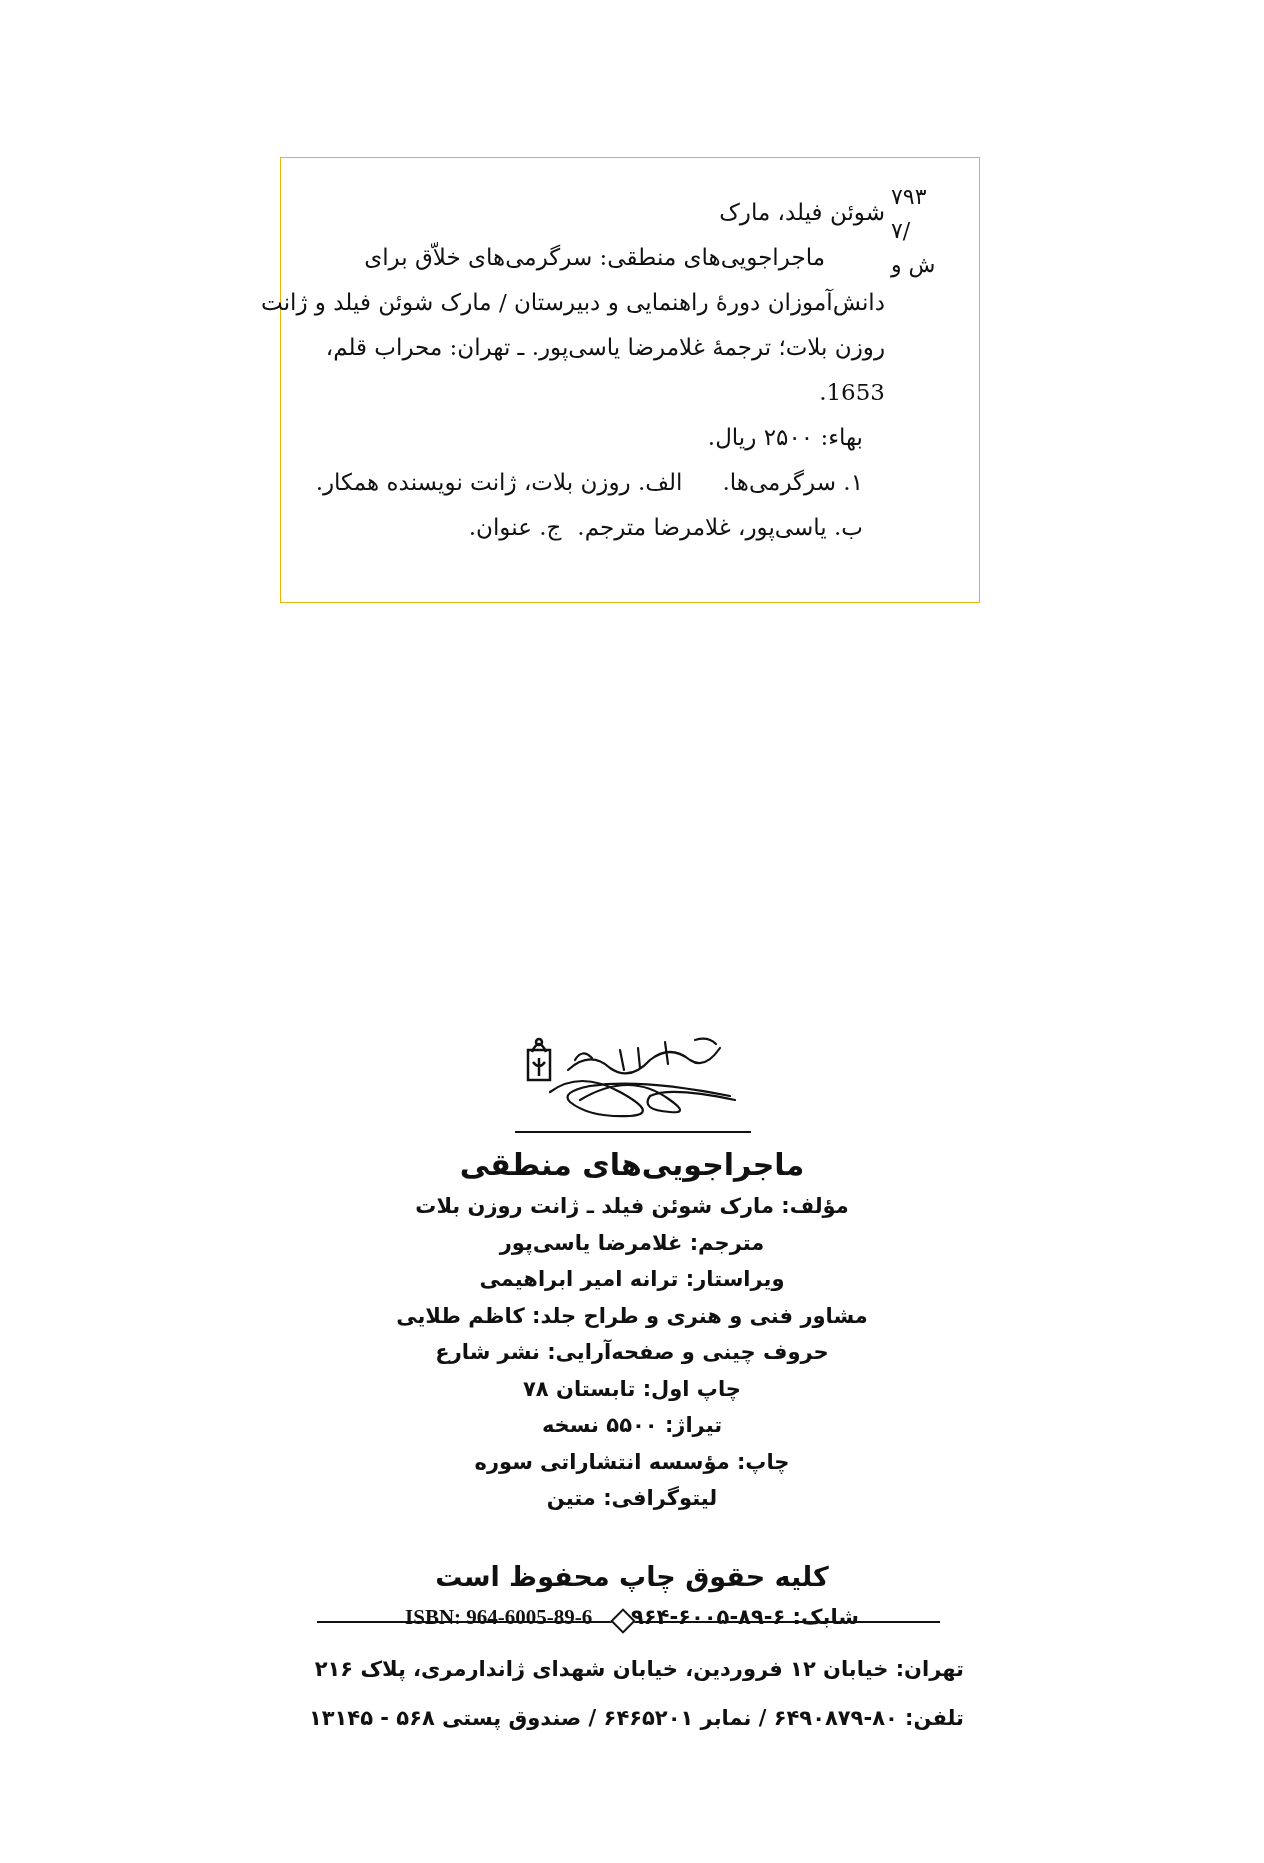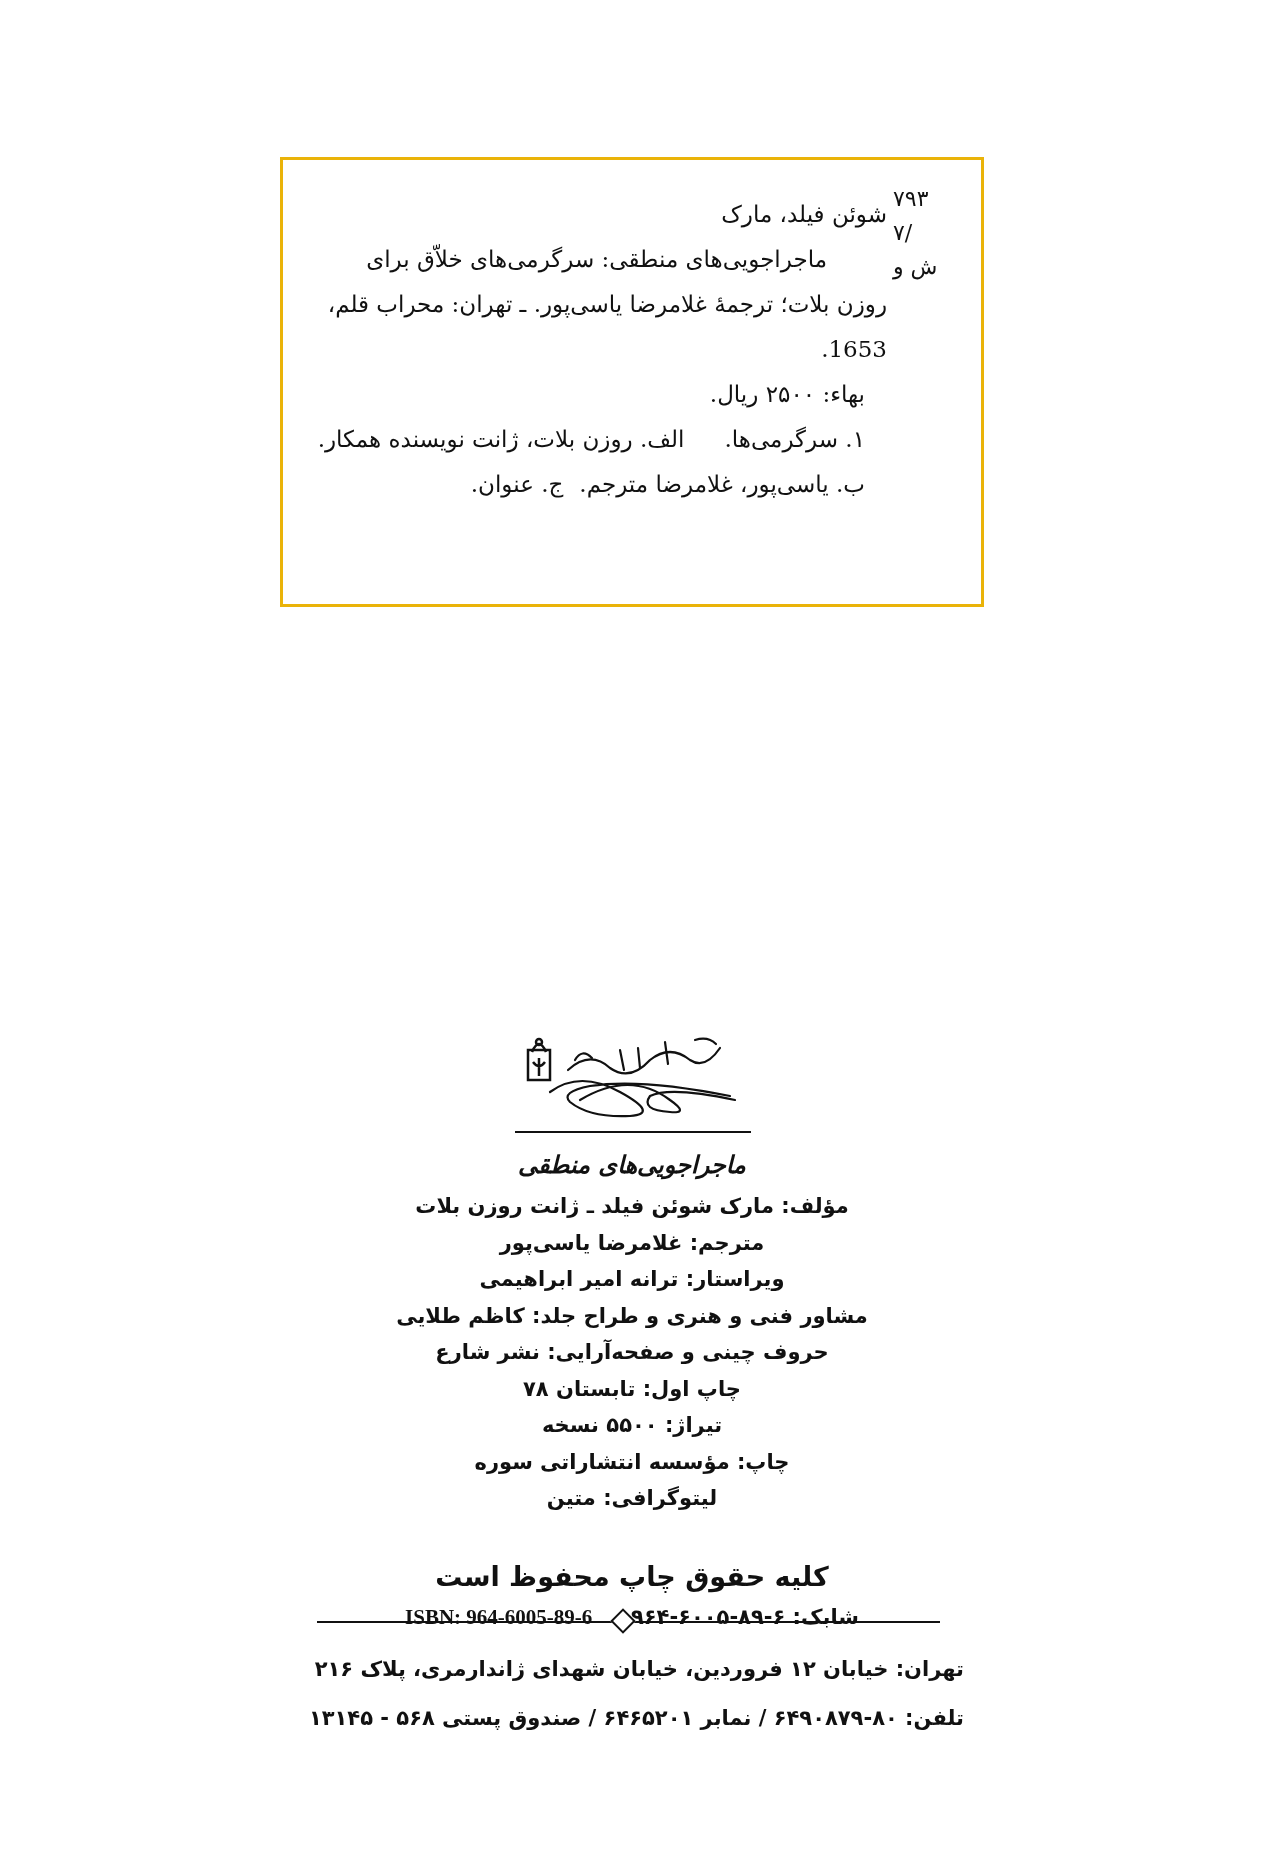--- a/index.html
+++ b/index.html
@@ -2,21 +2,21 @@
 <html><head>
   <meta charset="utf-8">
   <style>
     html, body { margin: 0; padding: 0; background: #ffffff; }
     body {
       width: 1264px; height: 1863px; position: relative; overflow: hidden;
       color: #111; font-family: "DejaVu Sans", sans-serif;
     }
     .cip-box {
       position: absolute; left: 280px; top: 157px; width: 698px; height: 444px;
-      border: 3px solid #eab308; box-sizing: content-box; text-decoration: underline;
+      border: 1px solid #eab308; box-sizing: content-box; text-decoration: underline;
     }
     .callno {
       position: absolute; right: 28px; top: 22px; width: 60px; text-align: left;
       font-family: "DejaVu Serif", serif; font-size: 22px; line-height: 34px;
     }
     .callno div { direction: rtl; text-align: left; }
     .cip-text {
       position: absolute; right: 94px; top: 24px; width: 580px;
       direction: rtl; text-align: justify;
       font-family: "DejaVu Serif", serif; font-size: 23px; line-height: 45px;
@@ -32,21 +32,21 @@
     }
     .logo-rule {
       position: absolute; left: 515px; top: 1131px; width: 236px; height: 0;
       border-top: 2px solid #111;
     }
     .credits {
       position: absolute; left: 300px; top: 1142px; width: 664px;
       direction: rtl; text-align: center;
       font-family: "DejaVu Sans", sans-serif; font-size: 21px; font-weight: bold;
     }
-    .credits .title { font-size: 24px; line-height: 46px; font-weight: 900; font-style: italic; }
+    .credits .title { font-size: 30px; line-height: 46px; font-weight: 900; }
     .credits .row { line-height: 36.5px; }
     .credits .rights { font-size: 27px; line-height: 40px; font-weight: 900; margin-top: 40px; }
     .credits .isbn-row { line-height: 40px; font-size: 21px; }
     .credits .isbn-row .latin { direction: ltr; unicode-bidi: embed; font-family: Liberation Serif, serif; font-weight: bold; text-align: right; }
     .divider {
       position: absolute; left: 317px; top: 1621px; width: 623px; height: 0;
       border-top: 2px solid #111;
     }
     .diamond {
       position: absolute; left: 614px; top: 1612px; width: 14px; height: 14px;
@@ -64,20 +64,21 @@
 
 <div class="cip-box">
   <div class="callno">
     <div>۷۹۳</div>
     <div>/۷</div>
     <div>ش و</div>
   </div>
   <div class="cip-text">
     <span class="line" style="margin-top:8px">شوئن فیلد، مارک</span>
     <span class="line indent">ماجراجویی‌های منطقی: سرگرمی‌های خلاّق برای</span>
+    <span class="line notes">دانش‌آموزان دورهٔ راهنمایی و دبیرستان / مارک شوئن فیلد و ژانت</span>
     <span class="line notes">روزن بلات؛ ترجمهٔ غلامرضا یاسی‌پور. ـ تهران: محراب قلم،</span>
     <span class="line notes">1653.</span>
     <span class="line indent2">بهاء: ۲۵۰۰ ریال.</span>
     <span class="line indent2"><span>۱. سرگرمی‌ها.</span><span class="gap"></span><span>الف. روزن بلات، ژانت نویسنده همکار.</span></span>
     <span class="line indent2"><span>ب. یاسی‌پور، غلامرضا مترجم.</span><span class="gap" style="width:16px"></span><span>ج. عنوان.</span></span>
   </div>
 </div>
 
 <div class="logo">
   <svg width="230" height="95" viewBox="0 0 230 95">

